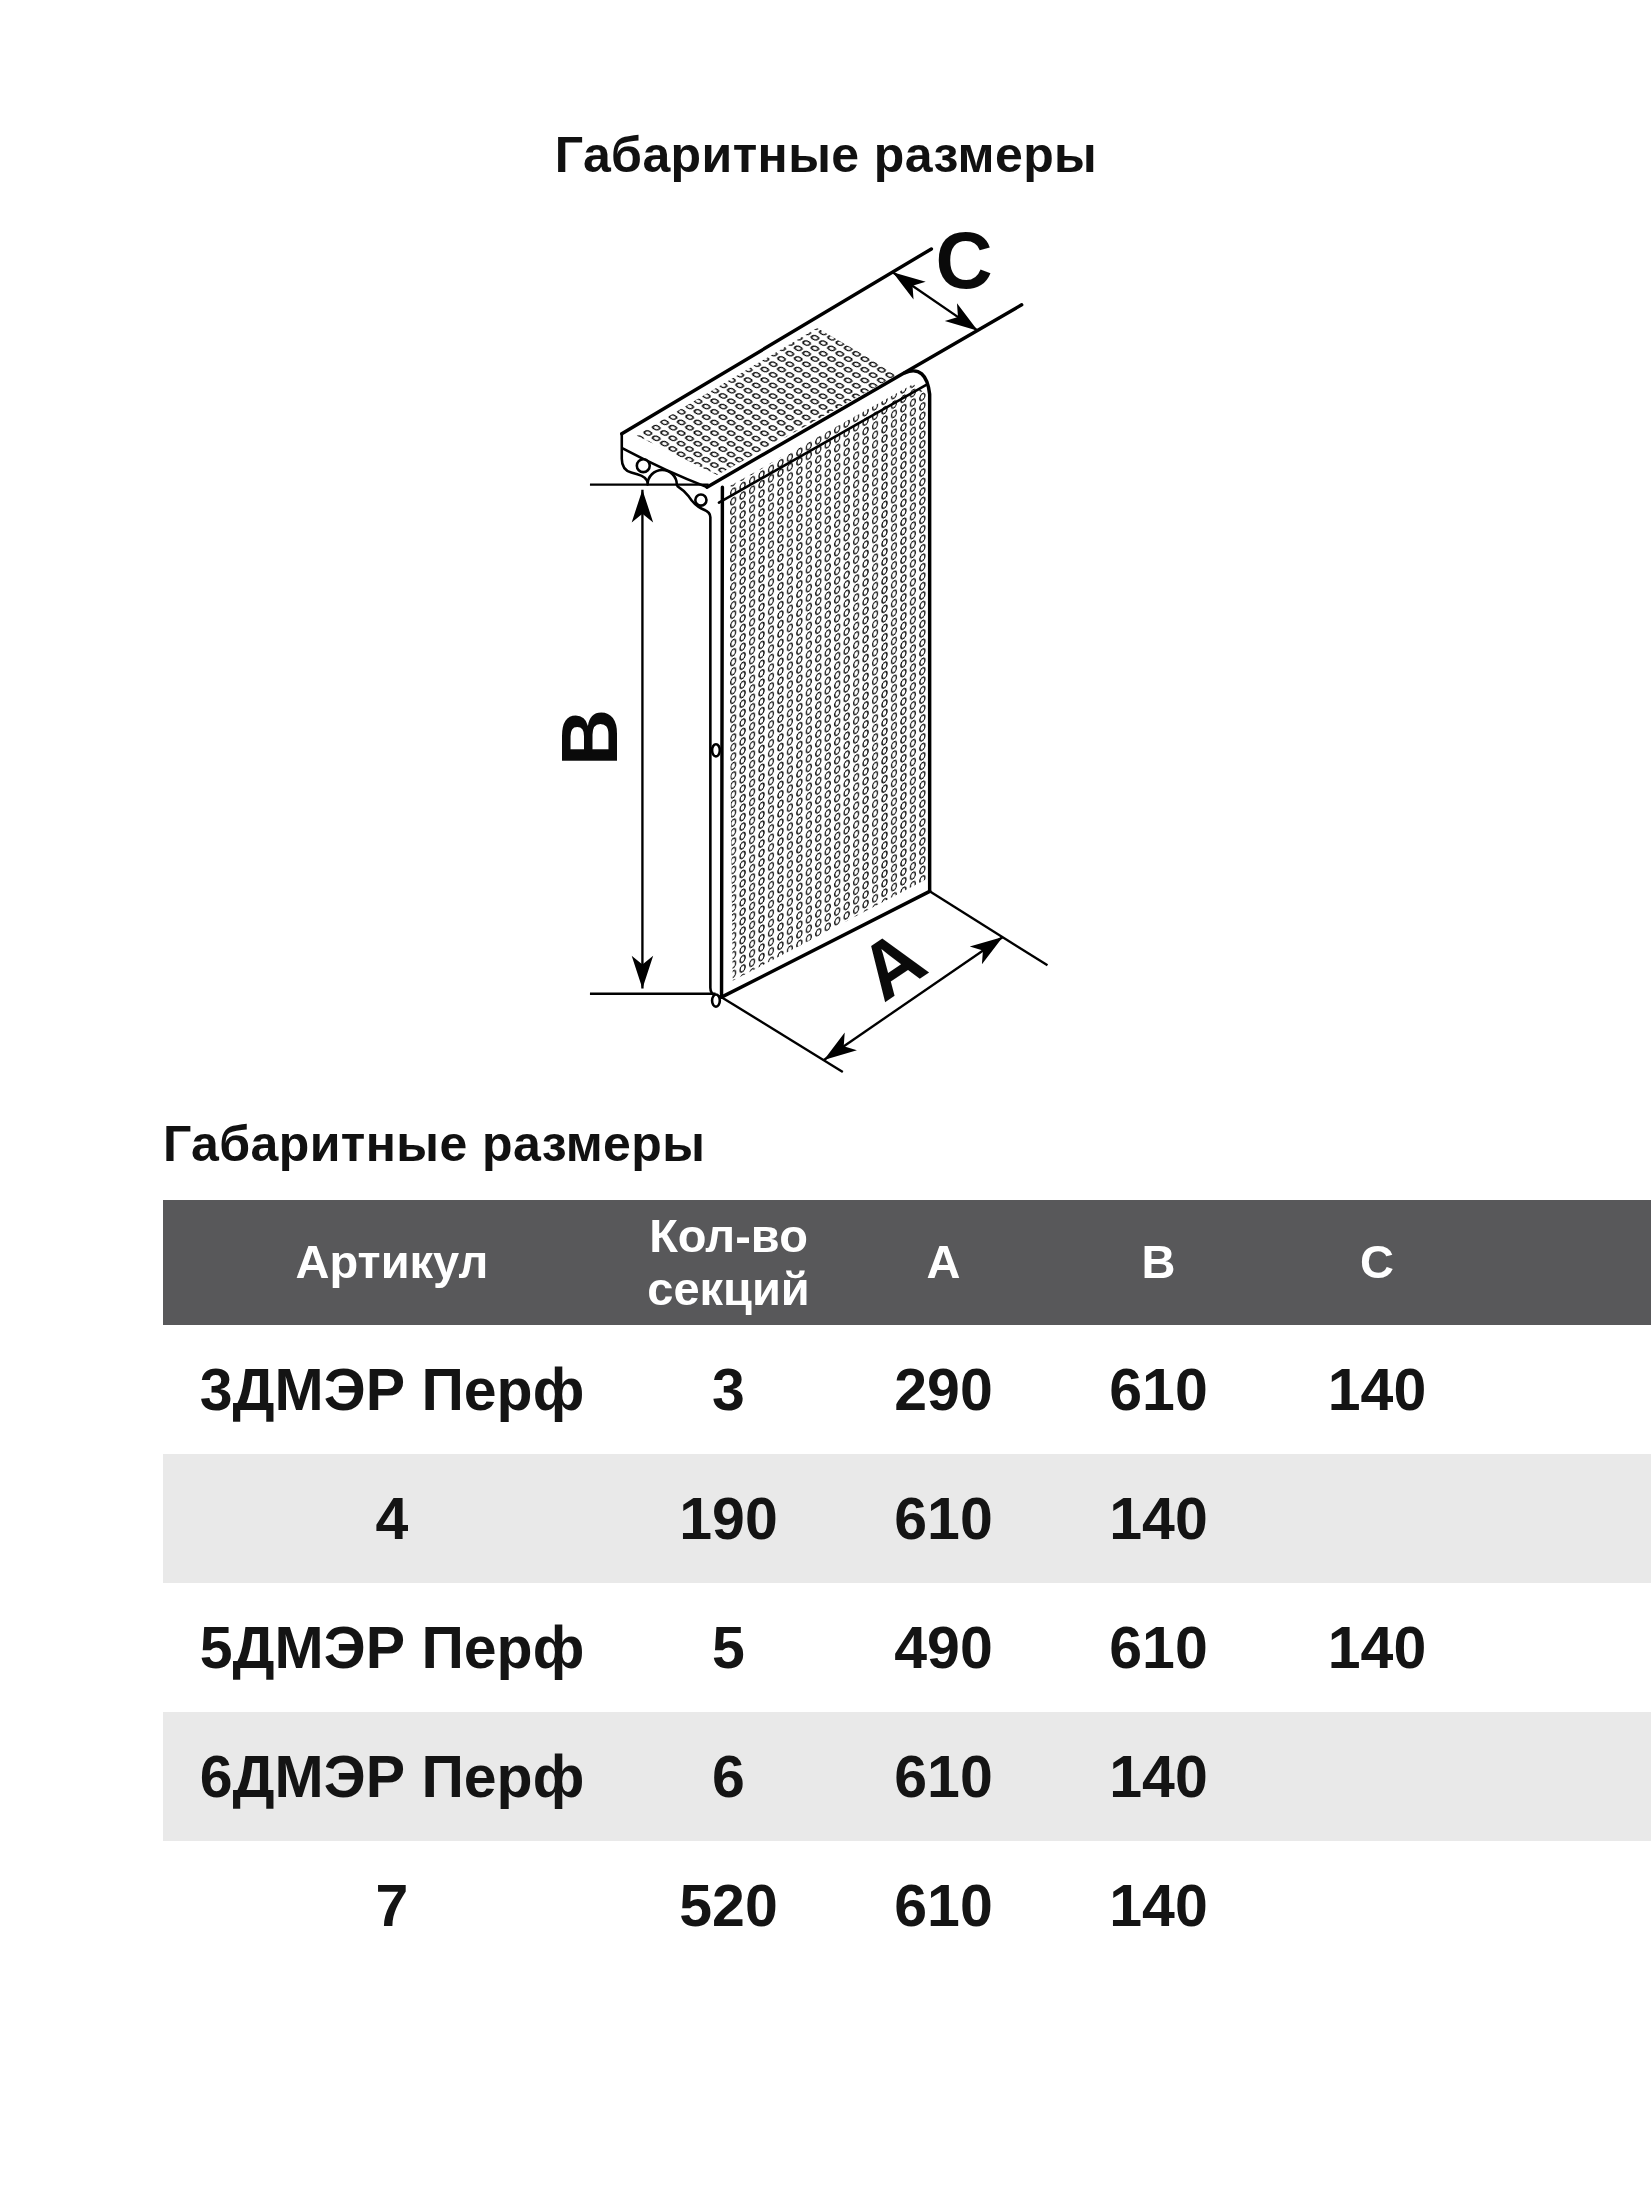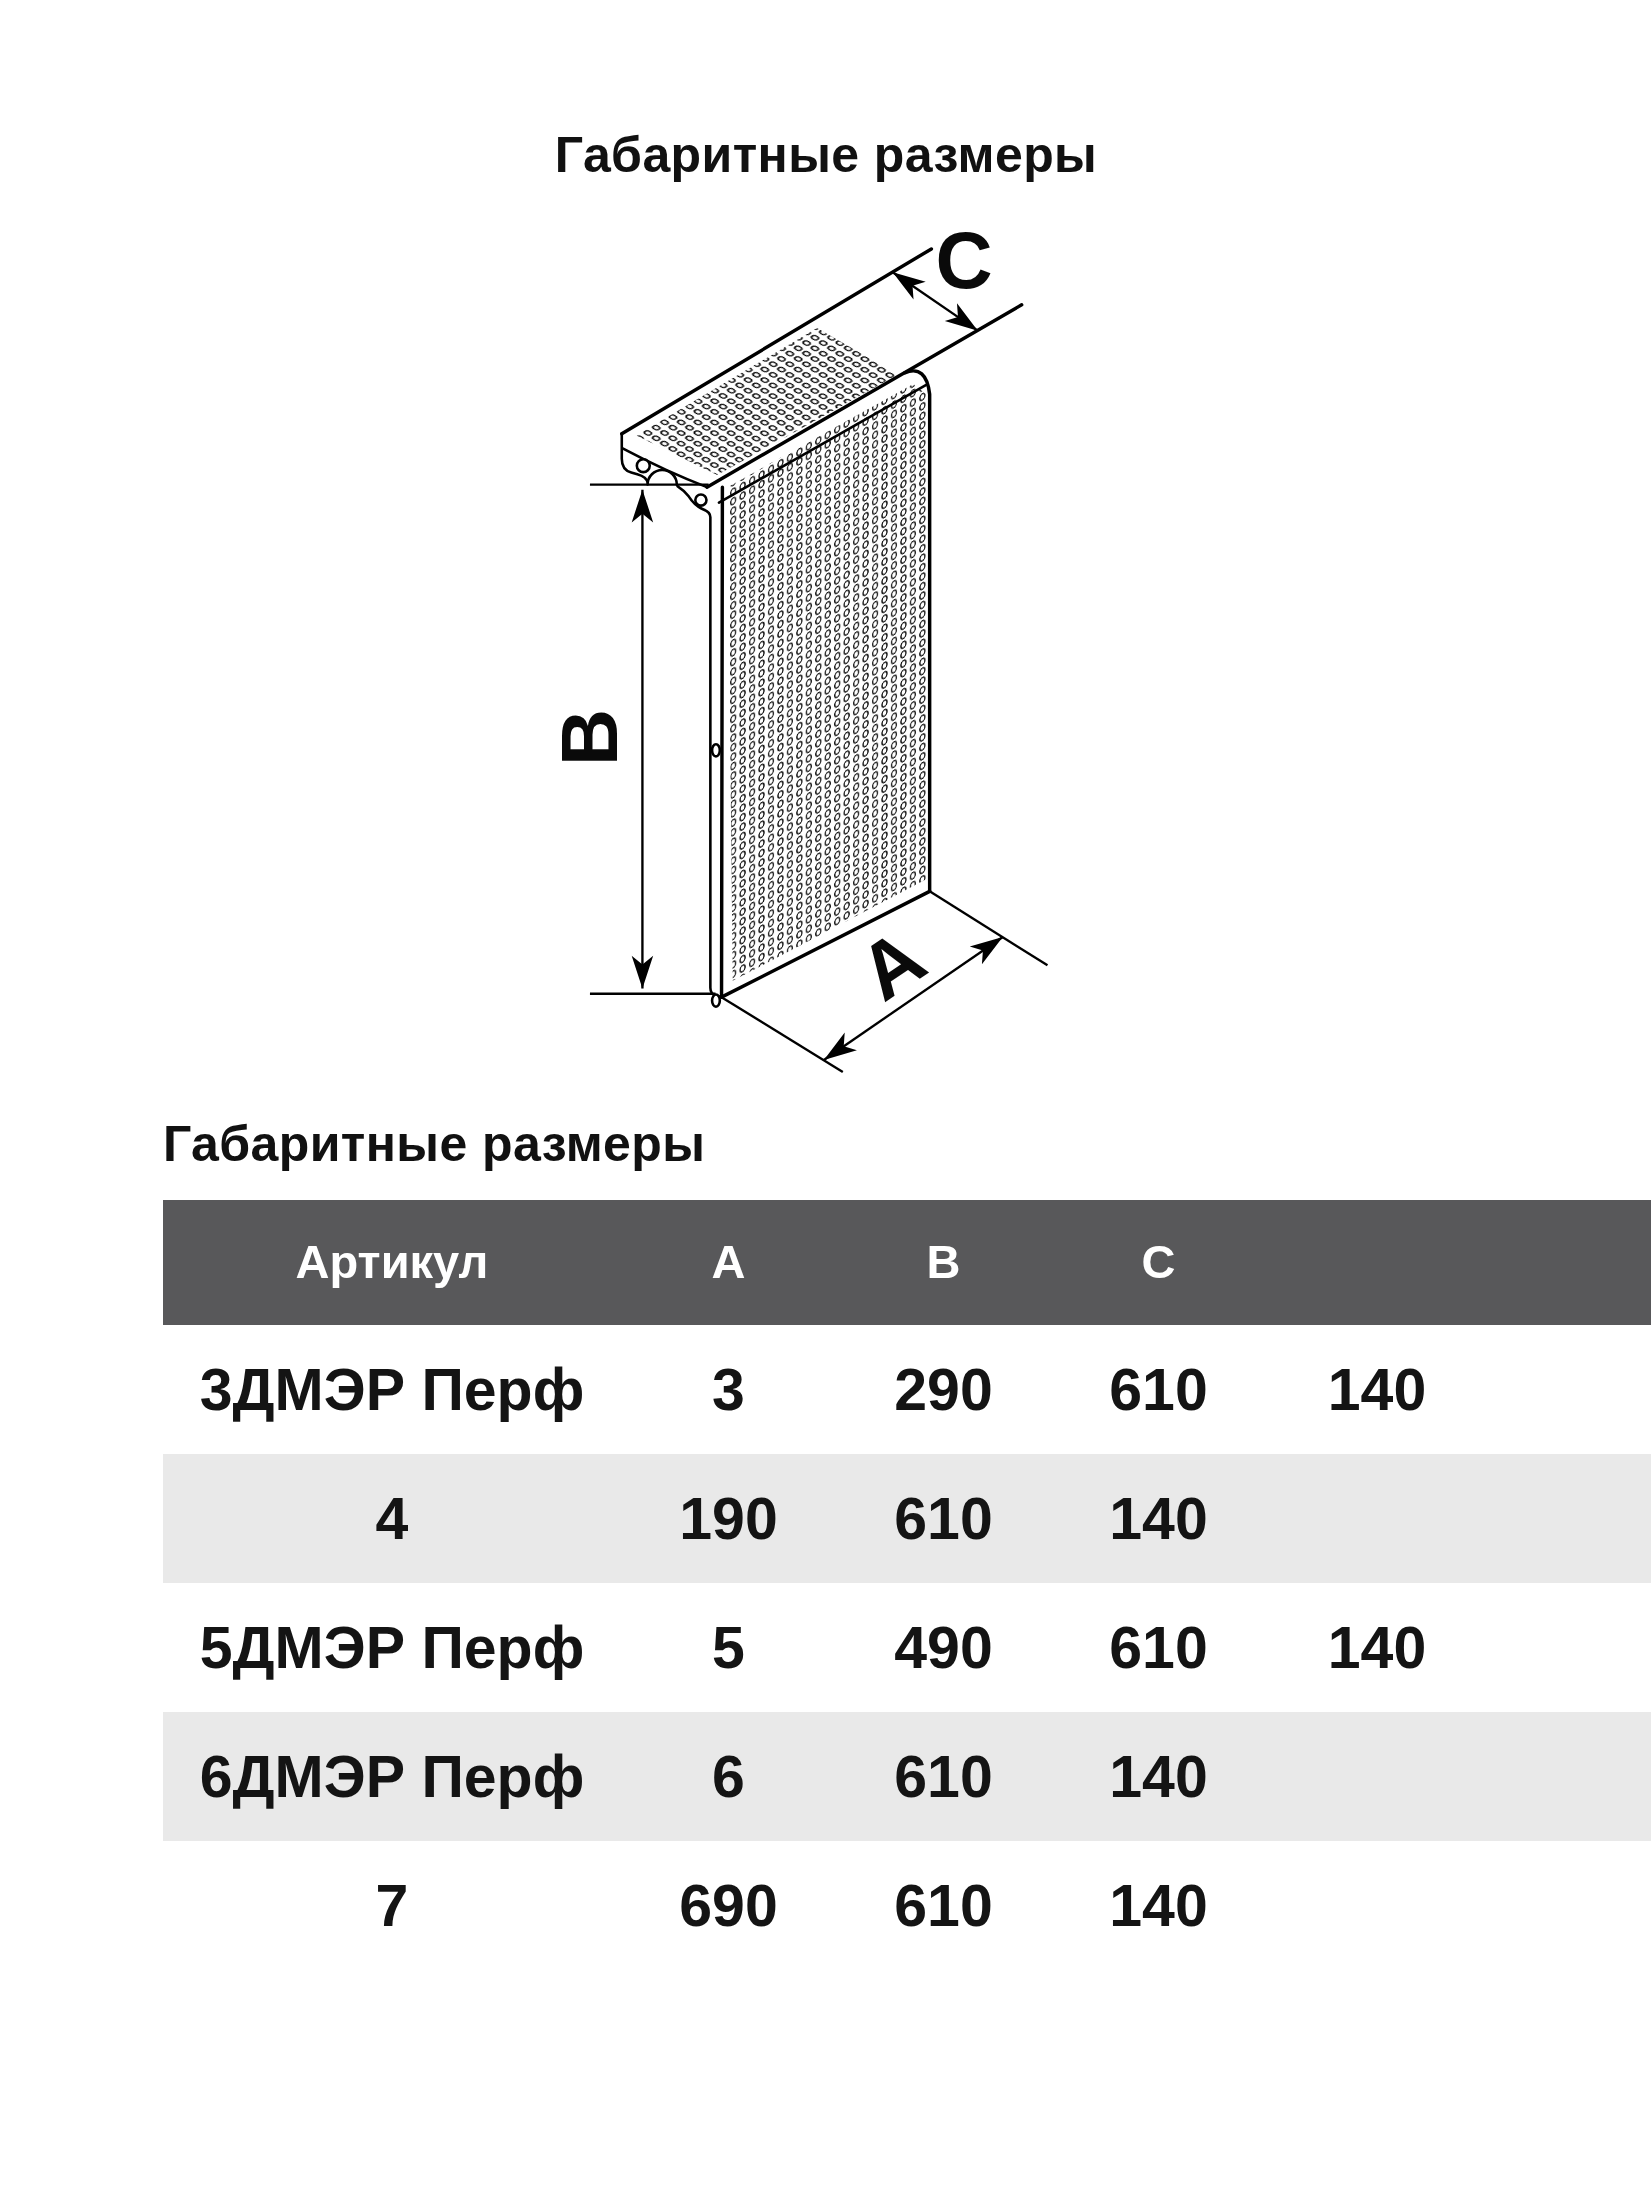--- a/index.html
+++ b/index.html
@@ -98,20 +98,21 @@
       <text x="686" y="857" text-anchor="middle" dominant-baseline="central" transform="rotate(-90 686 857)">B</text>
       <text x="1037" y="1121" text-anchor="middle" dominant-baseline="central" transform="rotate(-34 1037 1121)">A</text>
     </g>
   </svg>
 
   <div class="section-heading">Габаритные размеры</div>
 
   <div class="spec-table">
     <div class="t-row t-head" style="background: rgb(88, 88, 90);">
       <div class="t-cell">Артикул</div>
+      <div class="t-cell">Кол-во секций</div>
       <div class="t-cell">A</div>
       <div class="t-cell">B</div>
       <div class="t-cell">C</div>
     </div>
 
     <div class="t-row t-body-row">
       <div class="t-cell">3ДМЭР Перф</div>
       <div class="t-cell">3</div>
       <div class="t-cell">290</div>
       <div class="t-cell">610</div>
@@ -135,20 +136,20 @@
 
     <div class="t-row t-body-row alt">
       <div class="t-cell">6ДМЭР Перф</div>
       <div class="t-cell">6</div>
       <div class="t-cell">610</div>
       <div class="t-cell">140</div>
     </div>
 
     <div class="t-row t-body-row">
       <div class="t-cell">7</div>
-      <div class="t-cell">690</div>
+      <div class="t-cell">520</div>
       <div class="t-cell">610</div>
       <div class="t-cell">140</div>
     </div>
   </div>
 
 </div>
 
 
 </body></html>

